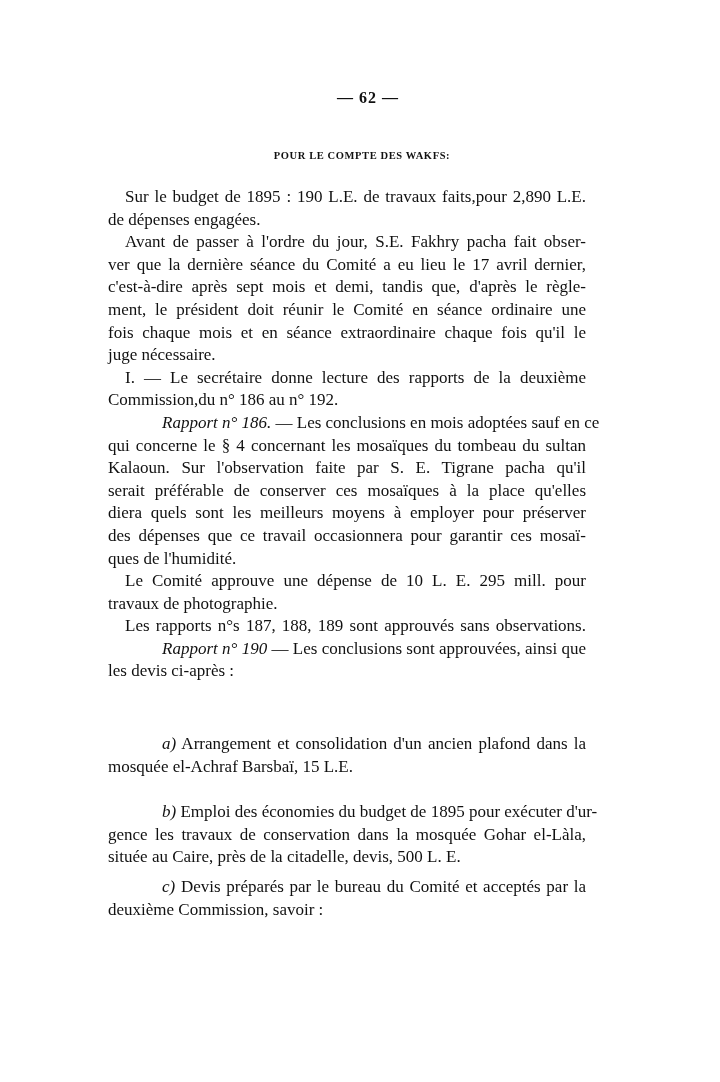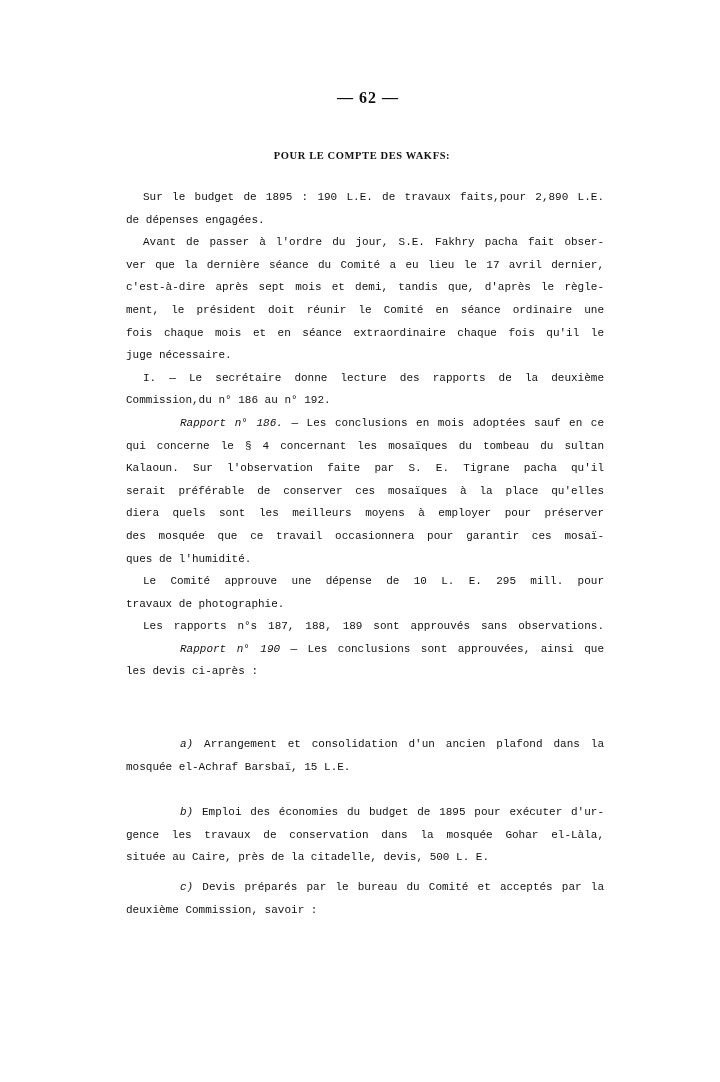--- a/index.html
+++ b/index.html
@@ -30,25 +30,24 @@
     top: 150px;
     left: 0;
     width: 724px;
     text-align: center;
     font-size: 10.5px;
     font-weight: bold;
     letter-spacing: 0.6px;
   }
   .body-text {
     position: absolute;
-    left: 126px;
+    left: 108px;
     width: 478px;
-    font-size: 11px;
+    font-size: 17px;
     line-height: 22.6px;
-    font-family: Liberation Mono, monospace;
   }
   .line {
     display: block;
     text-align: justify;
     text-align-last: justify;
     white-space: nowrap;
     height: 22.6px;
     overflow: visible;
   }
   .line.last {
@@ -92,21 +91,21 @@
       <span class="line indent">I. — Le secrétaire donne lecture des rapports de la deuxième</span>
       <span class="line last">Commission,du n° 186 au n° 192.</span>
     </div>
 
     <div>
       <span class="line indent"><span class="it">Rapport n° 186.</span><span> — Les conclusions en mois adoptées sauf en ce</span></span>
       <span class="line">qui concerne le § 4 concernant les mosaïques du tombeau du sultan</span>
       <span class="line">Kalaoun. Sur l'observation faite par S. E. Tigrane pacha qu'il</span>
       <span class="line">serait préférable de conserver ces mosaïques à la place qu'elles</span>
       <span class="line">diera quels sont les meilleurs moyens à employer pour préserver</span>
-      <span class="line">des mosquée que ce travail occasionnera pour garantir ces mosaï-</span>
+      <span class="line">des dépenses que ce travail occasionnera pour garantir ces mosaï-</span>
       <span class="line last">ques de l'humidité.</span>
     </div>
 
     <div>
       <span class="line indent">Le Comité approuve une dépense de 10 L. E. 295 mill. pour</span>
       <span class="line last">travaux de photographie.</span>
     </div>
 
     <div>
       <span class="line indent">Les rapports n°s 187, 188, 189 sont approuvés sans observations.</span>

